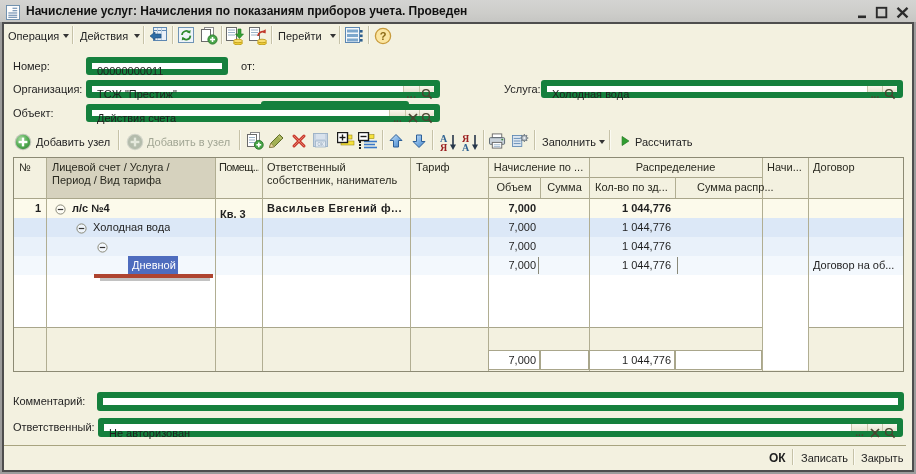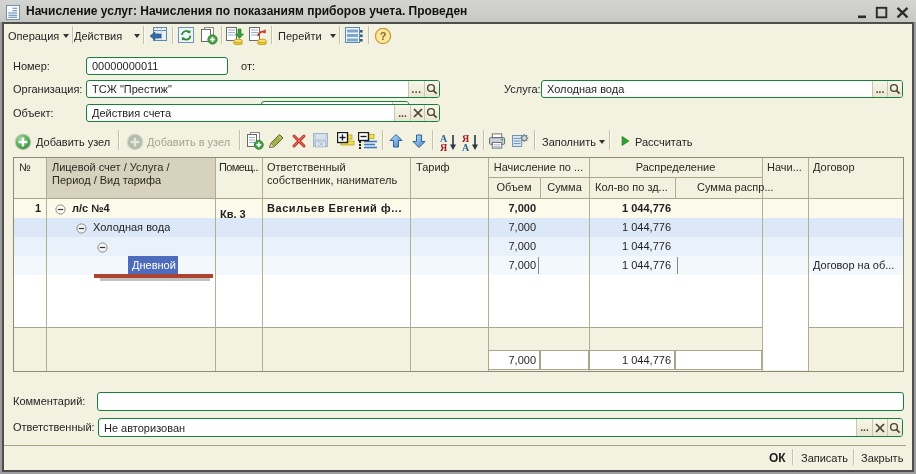--- a/index.html
+++ b/index.html
@@ -8,21 +8,21 @@
 .abs{position:absolute;}
 
 #titlebar{left:0;top:0;width:916px;height:22px;background:linear-gradient(180deg,#d4d4d2 0%,#cdcdca 60%,#c6c6c3 100%);}
 #contentframe{left:2px;top:22px;width:912px;height:450px;border:2px solid #4e4e4e;background:#f3f1e0;}
 .ttl{font-weight:bold;font-size:12px;color:#111;}
 
 .tbtxt{color:#242424;}
 .sep{width:1px;background:#c6c2a8;box-shadow:1px 0 0 #fbfaf2;}
 .darr{width:0;height:0;border-left:3.5px solid transparent;border-right:3.5px solid transparent;border-top:4px solid #333;}
 
-.fld{background:#fff;border:1px solid #15803d;border-radius:3px;}
+.fld{background:#fff;border:6px solid #15803d;border-radius:3px;}
 .fbtn{position:absolute;top:0;height:100%;background:linear-gradient(180deg,#f8f6ea,#e8e5d2);border-left:1px solid #cac6aa;color:#4a4430;text-align:center;}
 .vline{position:absolute;width:1px;background:#b1ae92;}
 .rowtxt{position:absolute;line-height:19px;height:19px;white-space:nowrap;overflow:hidden;}
 .num{text-align:right;}
 </style>
 </head>
 <body>
 <div id="win">
 
   <div class="abs" id="titlebar"></div>
@@ -45,21 +45,21 @@
       <line x1="42.5" y1="2.8" x2="52.5" y2="12.3"></line>
       <line x1="52.5" y1="2.8" x2="42.5" y2="12.3"></line>
     </g>
   </svg>
 
   <div class="abs" id="contentframe"></div>
 
   <div class="abs tbtxt" style="left:8px;top:30px;">Операция</div>
   <div class="abs darr" style="left:63px;top:34px;"></div>
   <div class="abs sep" style="left:72px;top:26px;height:18px;"></div>
-  <div class="abs tbtxt" style="left:74px;top:30px;">Действия</div>
+  <div class="abs tbtxt" style="left:80px;top:30px;">Действия</div>
   <div class="abs darr" style="left:134px;top:34px;"></div>
   <div class="abs sep" style="left:143px;top:26px;height:18px;"></div>
 
   <svg class="abs" style="left:150px;top:27px" width="17" height="17" viewBox="0 0 17 17">
     <rect x="3.5" y="0.5" width="13" height="13" fill="#e9f0f7" stroke="#5c87b2"></rect>
     <line x1="4" y1="3.5" x2="16" y2="3.5" stroke="#5c87b2"></line>
     <line x1="7.5" y1="1" x2="7.5" y2="13" stroke="#b9cde0"></line>
     <line x1="11.5" y1="1" x2="11.5" y2="13" stroke="#b9cde0"></line>
     <path d="M11 7 L5 7 L5 5 L0 9 L5 13 L5 11 L11 11 Z" fill="#2e6da5" stroke="#1c4a78" stroke-width="0.6"></path>
   </svg>

